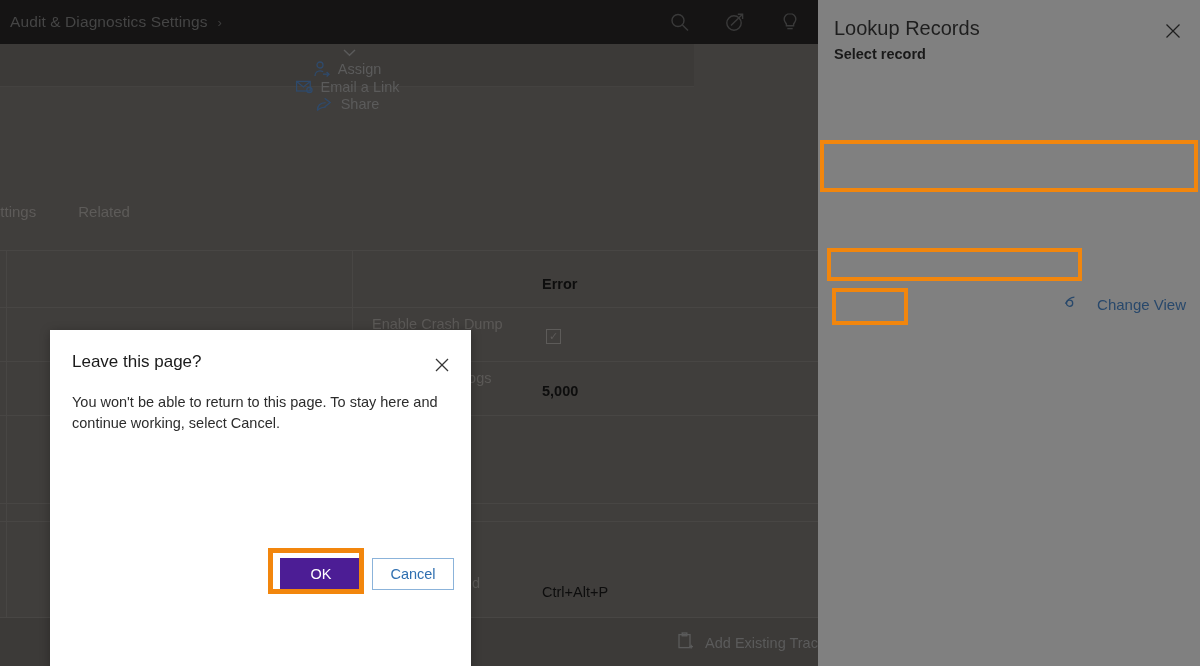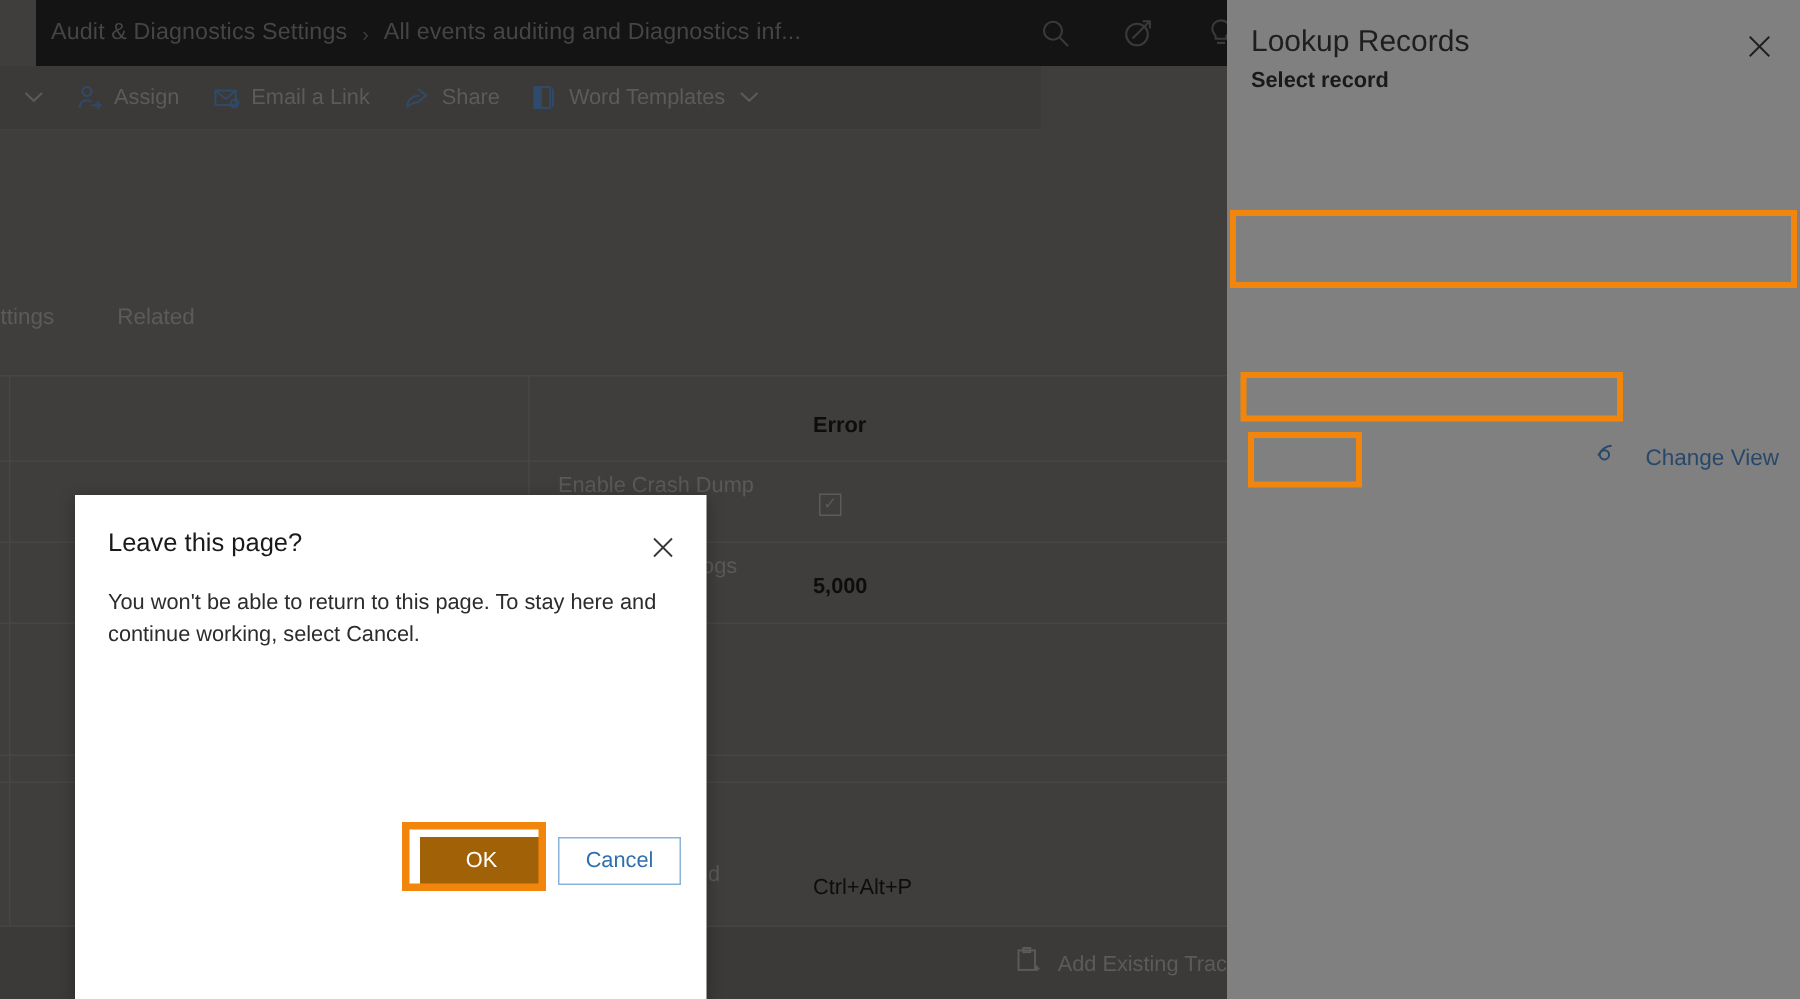--- a/index.html
+++ b/index.html
@@ -30,21 +30,20 @@
     overflow: hidden;
   }
 
   .topbar {
     position: absolute;
     left: 0; top: 0;
     width: 818px; height: 44px;
     background: #151414;
     display: flex;
     align-items: center;
-    margin-left: 24px;
   }
   .breadcrumb {
     display: flex;
     align-items: center;
     padding-left: 10px;
     gap: 10px;
     white-space: nowrap;
   }
   .bc-item {
     font-size: 15.5px;
@@ -67,20 +66,21 @@
 
   .cmdbar {
     position: absolute;
     left: 0; top: 44px;
     width: 694px; height: 42px;
     background: #3c3a38;
     display: flex;
     align-items: center;
     gap: 0px;
     border-bottom: 1px solid #444240;
+    flex-direction: column;
   }
   .cmd {
     display: flex;
     align-items: center;
     gap: 7px;
     padding: 0 11px;
     height: 42px;
     font-size: 14.5px;
     color: #5b5b5b;
     white-space: nowrap;
@@ -269,21 +269,21 @@
     width: 421px;
     display: flex;
     justify-content: flex-end;
     align-items: center;
     padding-right: 17px;
     box-sizing: border-box;
     gap: 10px;
   }
   .btn-primary {
     width: 82px; height: 32px;
-    background: #a16207;
+    background: #4c1d95;
     color: #ffffff;
     font-size: 14.5px;
     border: none;
     display: flex; align-items: center; justify-content: center;
     font-family: "Liberation Sans", sans-serif;
   }
   .btn-secondary {
     width: 82px; height: 32px;
     background: #ffffff;
     color: #2f6fb0;
@@ -310,21 +310,20 @@
 <body>
 
 <div id="app">
 
   <div class="app-shade">
 
     <div class="topbar">
       <div class="breadcrumb">
         <span class="bc-item">Audit &amp; Diagnostics Settings</span>
         <span class="bc-sep">›</span>
-        <span class="bc-item">All events auditing and Diagnostics inf...</span>
       </div>
       <div class="topbar-icons">
         <span>
           <svg width="21" height="21" viewBox="0 0 21 21" fill="none" stroke="#3a3a3a" stroke-width="1.4">
             <circle cx="9" cy="8.5" r="6"></circle>
               <line x1="13.4" y1="13" x2="19" y2="18.6"></line>
           </svg>
         </span>
         <span>
           <svg width="22" height="22" viewBox="0 0 22 22" fill="none" stroke="#3a3a3a" stroke-width="1.4">
@@ -379,35 +378,20 @@
         <span class="cmd-ico">
           <svg width="19" height="18" viewBox="0 0 19 18" fill="none" stroke="#2f4a6b" stroke-width="1.3">
             <path d="M2.4 15.5c0-5.2 3.8-7.6 8.2-7.8"></path>
               <polyline points="9.6,3.2 15.2,7.6 9.6,12"></polyline>
               <path d="M2.4 15.5c1.6-2.4 5-3.2 8.2-3.4"></path>
           </svg>
         </span>
         <span>Share</span>
       </div>
 
-      <div class="cmd">
-        <span class="cmd-ico">
-          <svg width="17" height="18" viewBox="0 0 17 18" fill="none">
-            <rect x="1.2" y="2" width="10.6" height="14" stroke="#2f4a6b" stroke-width="1.3" fill="none"></rect>
-            <rect x="1.2" y="2" width="5" height="14" fill="#2f4a6b"></rect>
-            <line x1="13.6" y1="3.2" x2="13.6" y2="15" stroke="#2f4a6b" stroke-width="1.3"></line>
-          </svg>
-        </span>
-        <span>Word Templates</span>
-        <span class="chev">
-          <svg width="13" height="9" viewBox="0 0 13 9" fill="none" stroke="#5b5b5b" stroke-width="1.4">
-              <polyline points="1,2 6.5,7.2 12,2"></polyline>
-            </svg>
-        </span>
-      </div>
 
     </div>
 
     <div class="tabsrow">
       <span class="ftab" style="padding-left:0;margin-left:-18px;">Settings</span>
       <span class="ftab" style="margin-left:14px;">Related</span>
     </div>
 
     <div class="hline" style="top:250px;"></div>
     <div class="hline" style="top:307px;"></div>

